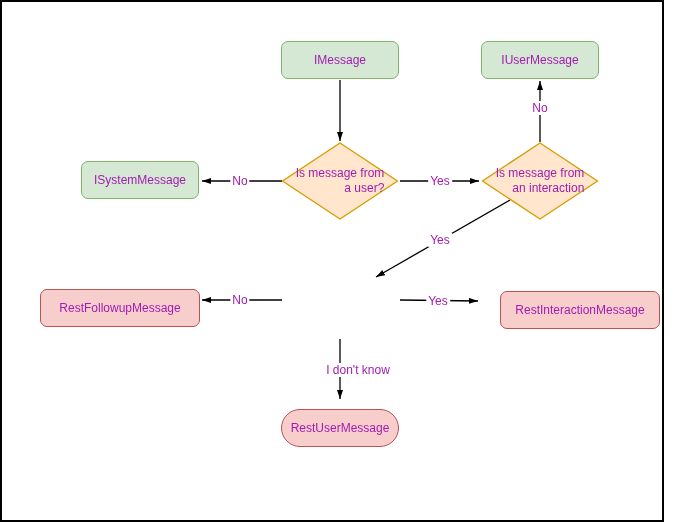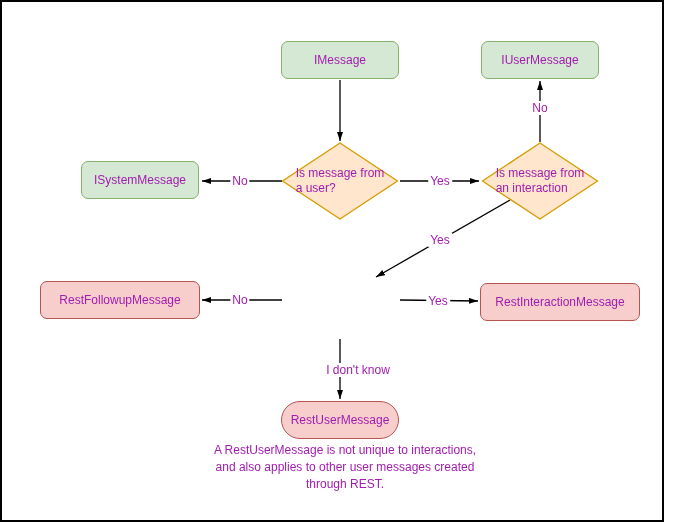--- a/index.html
+++ b/index.html
@@ -18,28 +18,28 @@
   .connectors line { stroke:#000; stroke-width:1.3; }
   .node {
     position: absolute;
     box-sizing: border-box;
     border-radius: 7px;
     display: flex; align-items: center; justify-content: center;
     text-align: center;
     border: 1.3px solid;
   }
   .node.green { background: var(--green_fill); border-color: var(--green_stroke); }
-  .node.red   { background: var(--red_fill);   border-color: var(--red_stroke); }
+  .node.red   { background: var(--red_fill);   border-color: var(--red_stroke); margin-top: 8px; }
   .diamond { position:absolute; }
   .diamond svg { position:absolute; left:0; top:0; }
   .diamond polygon { fill: var(--orange_fill); stroke: var(--orange_stroke); stroke-width:1.3; }
   .diamond .dlabel {
     position:absolute; left:0; top:0; width:100%; height:100%;
     display:flex; align-items:center; justify-content:center;
-    text-align:left; white-space:pre-line; line-height:15px;
+    text-align:right; white-space:pre-line; line-height:15px;
   }
   .edge-label {
     position:absolute;
     transform: translate(-50%,-50%);
     background:#fff; padding:0 2px;
     white-space:nowrap;
   }
   .note {
     position:absolute;
     text-align:center;
@@ -66,21 +66,21 @@
     <line x1="280" y1="298" x2="200" y2="298" marker-end="url(#arrow)"></line>
     <line x1="398" y1="298" x2="476" y2="299" marker-end="url(#arrow)"></line>
     <line x1="338" y1="337" x2="338" y2="397" marker-end="url(#arrow)"></line>
   </svg>
 
   <div class="node green" style="left:279px; top:39px; width:118px; height:38px;">IMessage</div>
   <div class="node green" style="left:479px; top:39px; width:118px; height:38px;">IUserMessage</div>
   <div class="node green" style="left:79px; top:159px; width:118px; height:38px;">ISystemMessage</div>
 
   <div class="node red" style="left:38px; top:279px; width:160px; height:38px;">RestFollowupMessage</div>
-  <div class="node red" style="left:478px; top:281px; width:160px; height:38px;">RestInteractionMessage</div>
+  <div class="node red" style="left:498px; top:281px; width:160px; height:38px;">RestInteractionMessage</div>
   <div class="node red" style="left:279px; top:399px; width:118px; height:38px;border-radius:19px;">RestUserMessage</div>
 
   <div class="diamond" style="left:279px; top:140px; width:118px; height:78px;">
     <svg width="118" height="78">
       <polygon points="59,1 116.5,39 59,77 1.5,39"></polygon>
     </svg>
     <div class="dlabel">Is message from
 a user?</div>
   </div>
 
@@ -94,17 +94,14 @@
 
 
   <div class="edge-label" style="left:538px; top:106px;">No</div>
   <div class="edge-label" style="left:238px; top:179px;">No</div>
   <div class="edge-label" style="left:438px; top:179px;">Yes</div>
   <div class="edge-label" style="left:438px; top:238px;">Yes</div>
   <div class="edge-label" style="left:238px; top:298px;">No</div>
   <div class="edge-label" style="left:436px; top:299px;">Yes</div>
   <div class="edge-label" style="left:356px; top:368px;">I don't know</div>
 
-  <div class="note" style="left:173px; top:440px; width:340px;">A RestUserMessage is not unique to interactions,
-and also applies to other user messages created
-through REST.</div>
 
 </div>
 
 </body></html>

